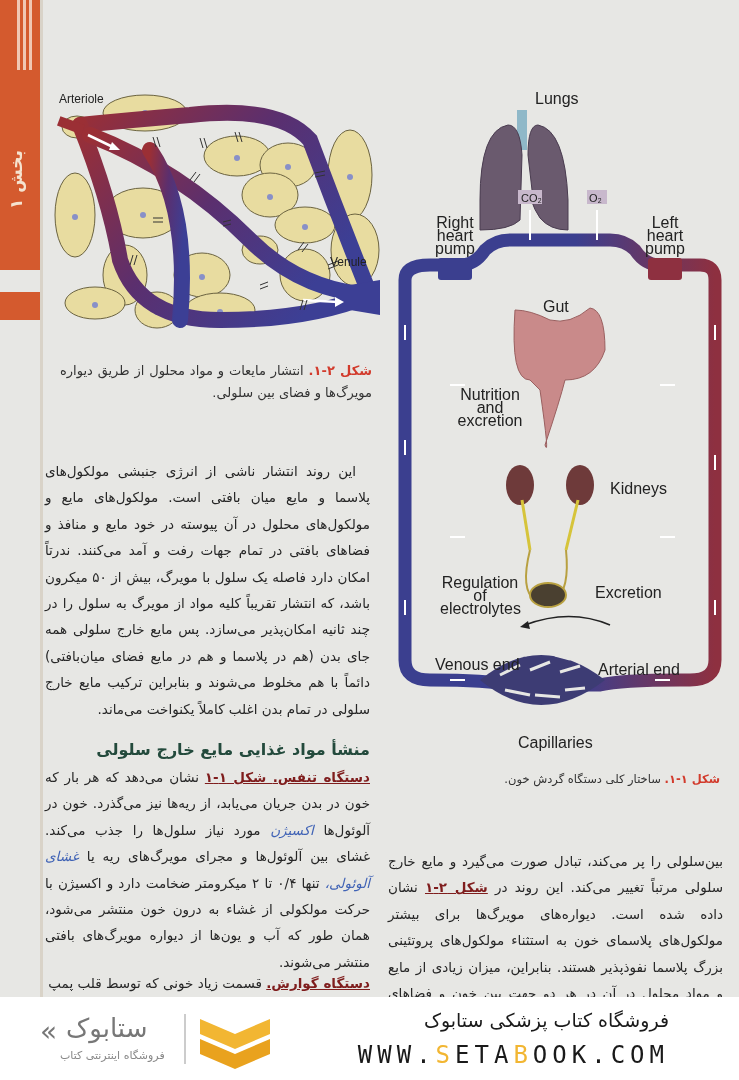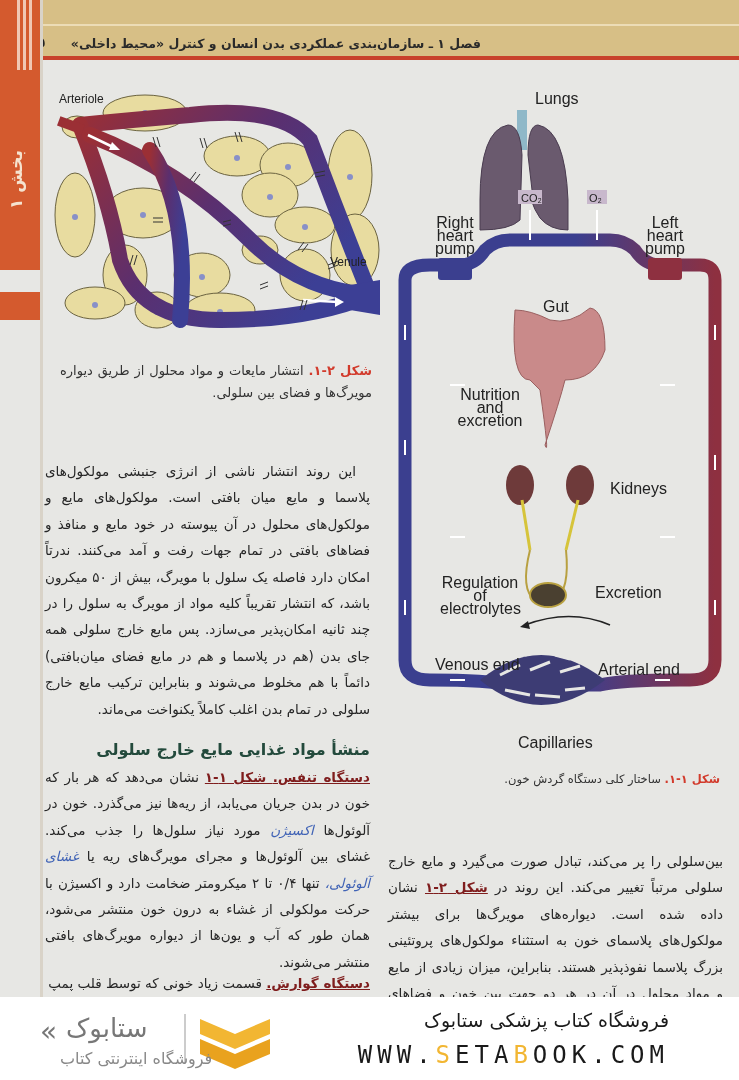--- a/index.html
+++ b/index.html
@@ -39,26 +39,20 @@
   .footer { position: absolute; left: 0; top: 997px; width: 739px; height: 83px; background: #ffffff; }
   .footer-logo { position: absolute; left: 30px; top: 12px; width: 250px; height: 60px; }
   .footer-store { position: absolute; right: 70px; top: 12px; direction: rtl; font-size: 19px; color: #1a1a1a; }
   .footer-url { position: absolute; right: 70px; top: 44px; font-size: 24px; letter-spacing: 5px; color: #1a1a1a; font-family: "DejaVu Sans Mono", monospace; }
   .footer-url .hl { color: #f2b632; }
 </style>
 </head>
 <body>
 
 <div class="page">
-  <div class="header-band">
-    <div class="topline"></div>
-    <div class="bottomline"></div>
-    <span class="page-num">۵</span>
-    <span class="header-title">فصل ۱ ـ سازمان‌بندی عملکردی بدن انسان و کنترل «محیط داخلی»</span>
-  </div>
 
   <div class="side-tab">
     <div class="stripes">
         <span></span>
         <span></span>
         <span></span>
       </div>
     <span class="side-tab-label">بخش ۱</span>
   </div>
   <div class="side-tab2"></div>
@@ -238,17 +232,17 @@
 
 <div class="footer">
   <div class="footer-logo">
     <svg width="250" height="60" viewBox="0 0 250 60">
       <path d="M170 10 L205 25 L240 10 L240 25 L205 40 L170 25 Z" fill="#f2b632"></path>
       <path d="M170 30 L205 45 L240 30 L240 45 L205 60 L170 45 Z" fill="#e9a21e"></path>
       <line x1="155" y1="5" x2="155" y2="55" stroke="#999" stroke-width="1"></line>
       <text x="10" y="32" font-size="28" fill="#777" font-family="DejaVu Sans, sans-serif">«</text>
     </svg>
     <span style="position:absolute;left:36px;top:4px;font-size:26px;color:#777;direction:rtl;">ستابوک</span>
-    <span style="position:absolute;left:30px;top:40px;font-size:16px;color:#888;direction:rtl;">فروشگاه اینترنتی کتاب</span>
+    <span style="position:absolute;left:30px;top:40px;font-size:11px;color:#888;direction:rtl;">فروشگاه اینترنتی کتاب</span>
   </div>
   <div class="footer-store">فروشگاه کتاب پزشکی ستابوک</div>
   <div class="footer-url"><span>WWW.</span><span class="hl">S</span><span>ETA</span><span class="hl">B</span><span>OOK.COM</span></div>
 </div>
 
 </body></html>

